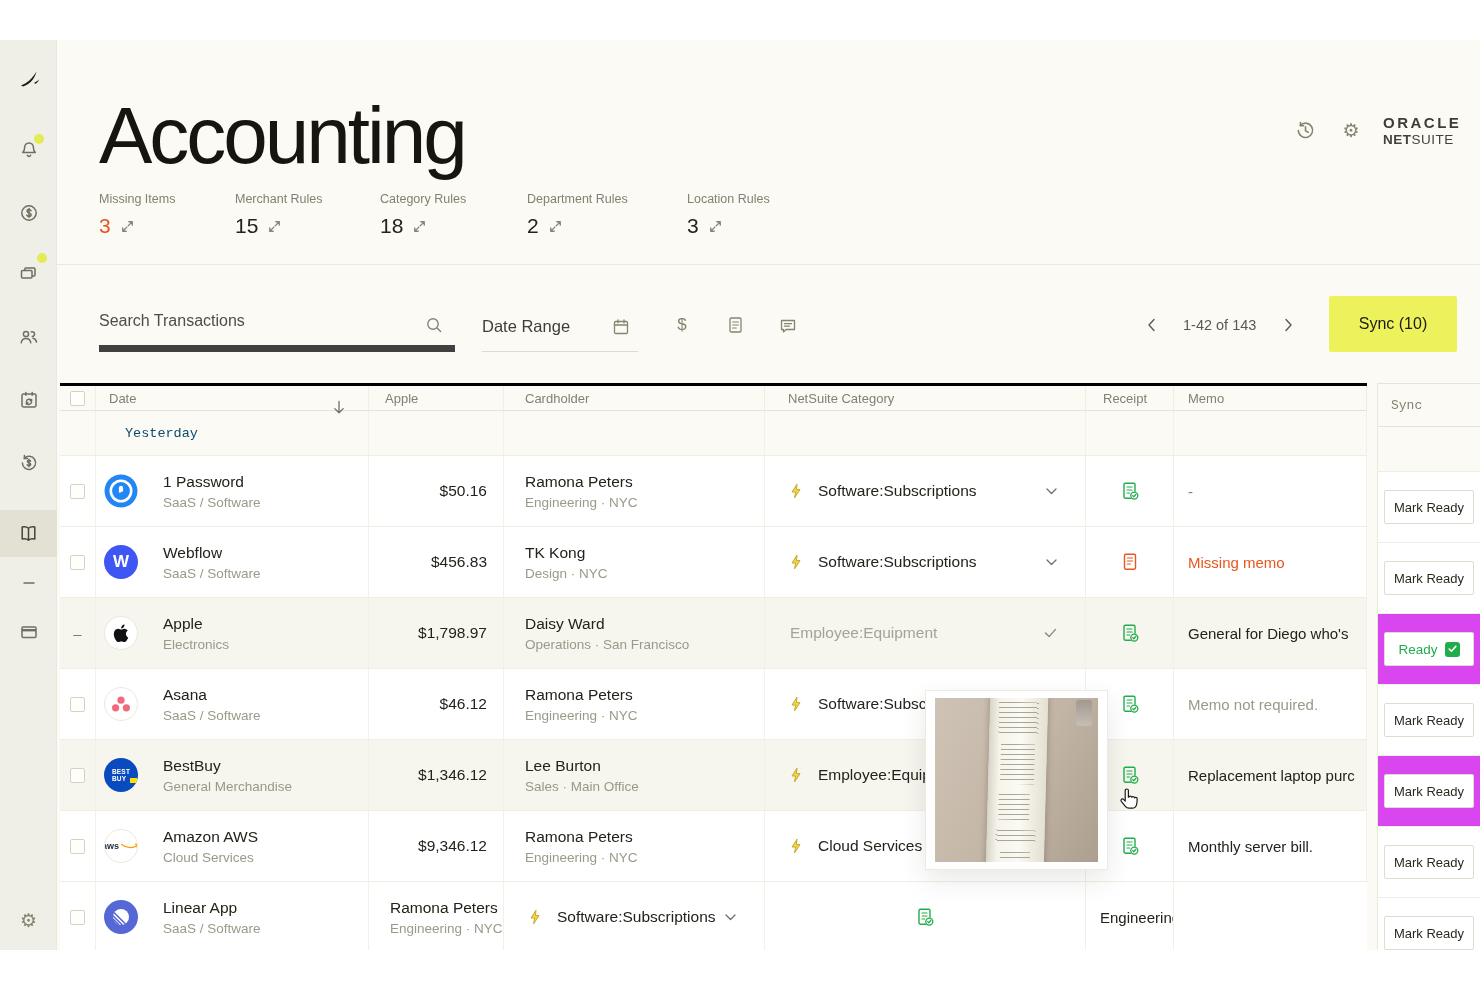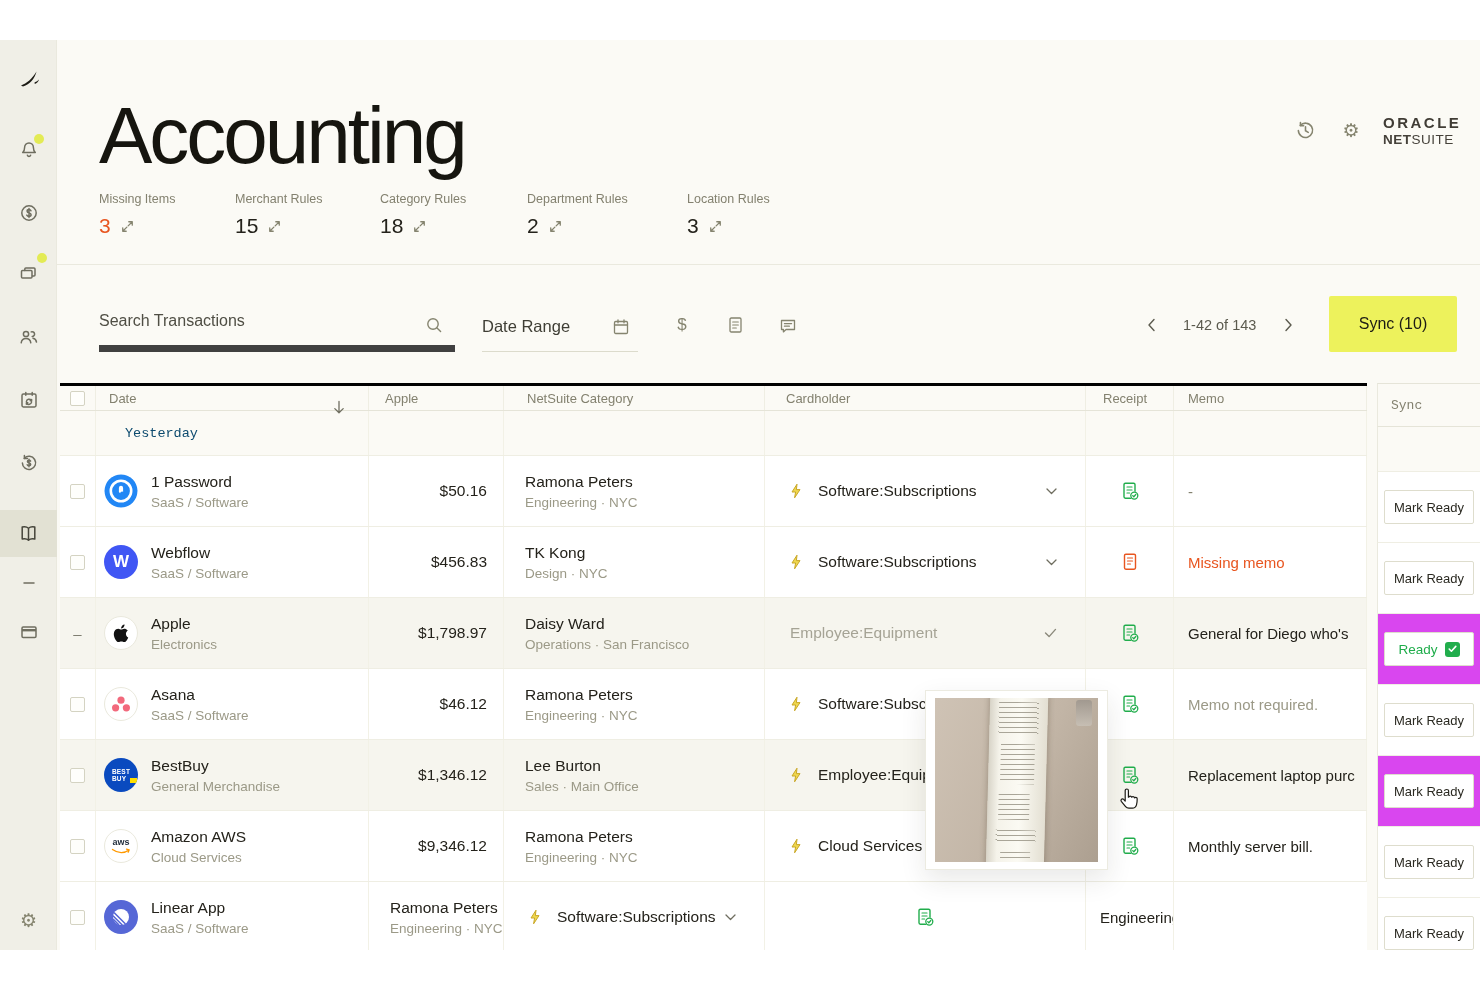--- a/index.html
+++ b/index.html
@@ -58,21 +58,21 @@
   .sort-arrow { position:absolute; right:22px; top:14px; cursor:pointer; }
   .group-row { height:45px; border-bottom:1px solid #EFEEE3; }
   .group-row .gcell { border-right:1px solid #F2F1E6; display:flex; align-items:center; }
   .group-label { font-size:13.5px; color:#0c4a6e; padding-left:29px;font-family:Liberation Mono, monospace; }
   .trow { height:71px; background:#fff; border-bottom:1px solid #EFEEE3; }
   .trow.hl { background:#F6F5EE; }
   .cell { border-right:1px solid #F2F1E6; display:flex; align-items:center; overflow:hidden; }
   .c-check { justify-content:center; }
   .checkbox { width:15px; height:15px; border:1.5px solid #D4D3C2; border-radius:2px; background:#FEFEFB; cursor:pointer; }
   .dash-sel { color:#7F7E71; font-size:15px; }
-  .c-merchant { padding-left:8px; gap:13px; }
+  .c-merchant { padding-left:8px; gap:25px; }
   .stack { display:flex; flex-direction:column; gap:4px; min-width:0; }
   .primary { font-size:15.5px; color:#24221B; white-space:nowrap; }
   .secondary { font-size:13.5px; color:#9B9987; white-space:nowrap; }
   .c-amount { justify-content:flex-end; padding-right:16px; font-size:15.5px; color:#24221B; }
   .c-cardholder { padding-left:21px; }
   .c-category { padding-left:25px; gap:16px; position:relative; cursor:pointer;align-items:center; }
   .cat-text { font-size:15.5px; color:#24221B; white-space:nowrap; }
   .cat-text.confirmed { color:#A5A395; }
   .cat-caret { position:absolute; right:28px; }
   .c-receipt { justify-content:center; cursor:pointer; }
@@ -306,25 +306,25 @@
           </div>
         <div class="th">
             <span>Date</span>
           <svg class="sort-arrow" width="14" height="15" viewBox="0 0 14 15">
               <path d="M7 1.5 v11 M2.8 8.6 L7 12.8 l4.2-4.2" fill="none" stroke="#6F6E60" stroke-width="1.3" stroke-linecap="round" stroke-linejoin="round"></path>
             </svg>
           </div>
         <div class="th amount">
             <span>Apple</span>
           </div>
+        <div class="th cardh">
+            <span>Cardholder</span>
+          </div>
         <div class="th cat">
             <span>NetSuite Category</span>
-          </div>
-        <div class="th cardh">
-            <span>Cardholder</span>
           </div>
         <div class="th rec">
             <span>Receipt</span>
           </div>
         <div class="th memo">
             <span>Memo</span>
           </div>
       </div>
 
       <div class="group-row">
@@ -543,21 +543,21 @@
         </div>
         <div class="cell c-memo">Replacement laptop purc</div>
       </div>
 
       <div class="trow">
         <div class="cell c-check">
             <span class="checkbox"></span>
           </div>
         <div class="cell c-merchant">
           <span class="logo bordered">
-              <span style="display:flex;flex-direction:column;align-items:center;gap:1px">
+              <span style="display:flex;align-items:center;gap:1px">
                 <span class="aws-word">aws</span>
                 <svg width="20" height="7" viewBox="0 0 20 7">
                   <path d="M1.5 1.5 c5.5 4 12 4 16.5.5 M15.5 1.2 l2.7.6 -1 2.4" fill="none" stroke="#FF9900" stroke-width="1.3" stroke-linecap="round" stroke-linejoin="round"></path>
                 </svg>
               </span>
             </span>
           <div class="stack">
               <span class="primary">Amazon AWS</span>
               <span class="secondary">Cloud Services</span>
             </div>

